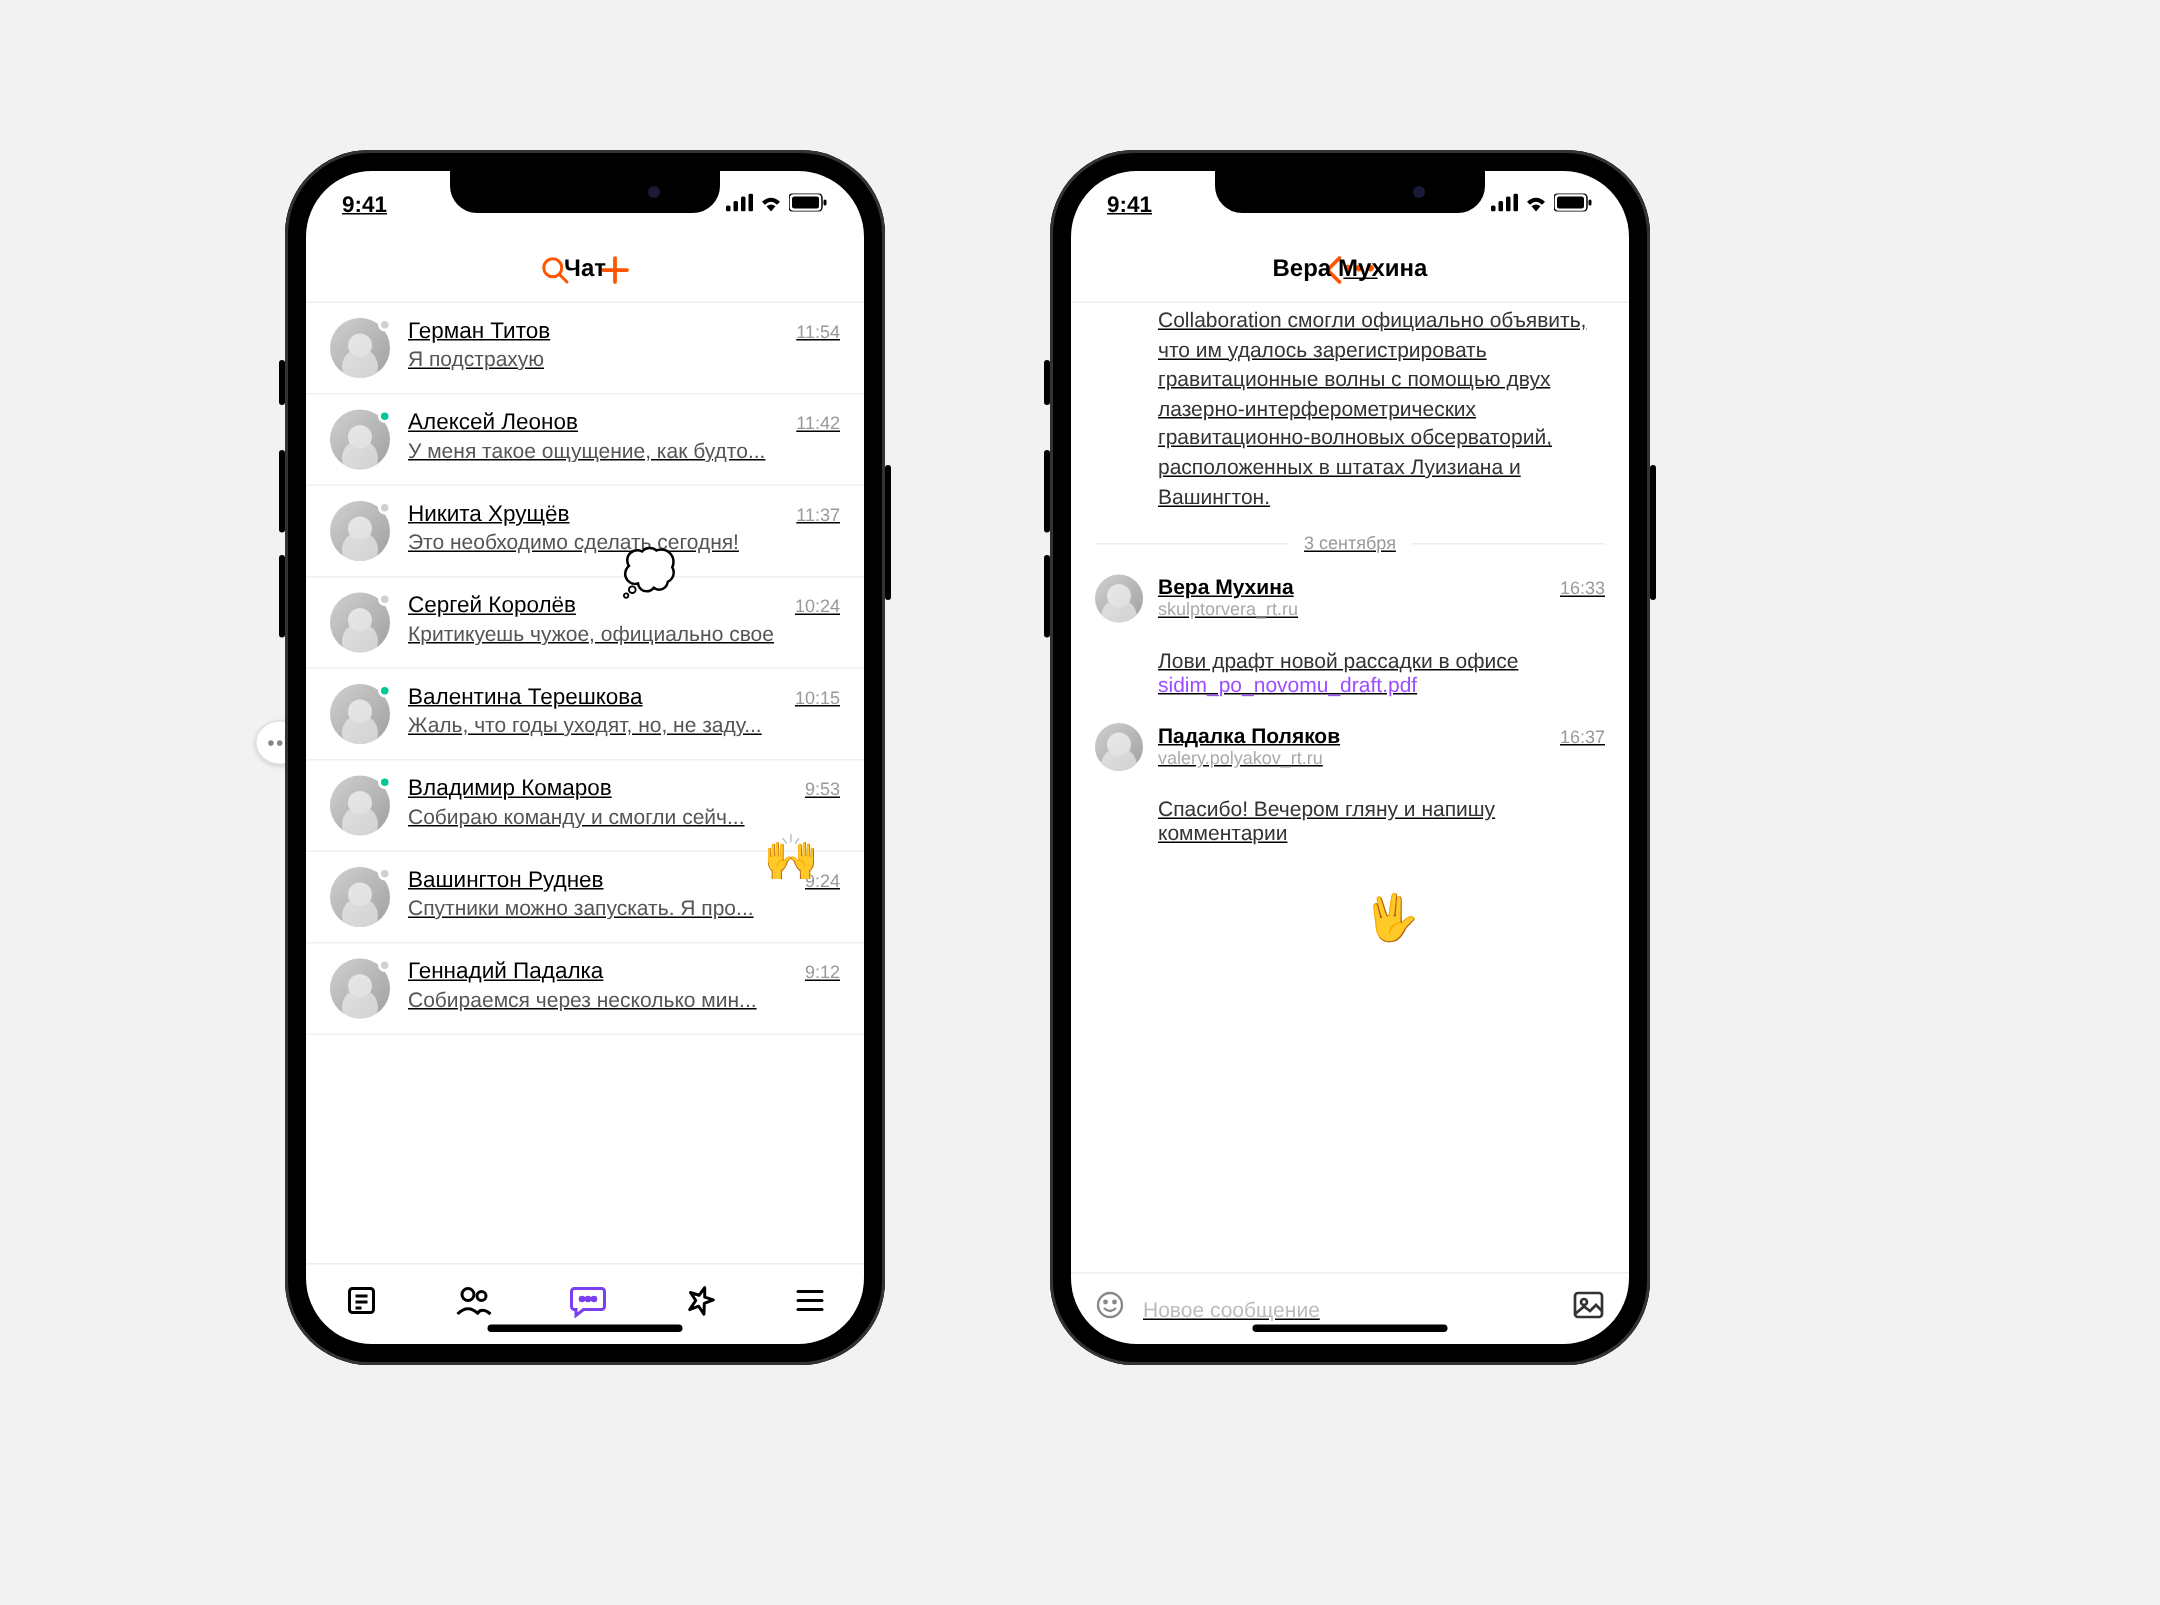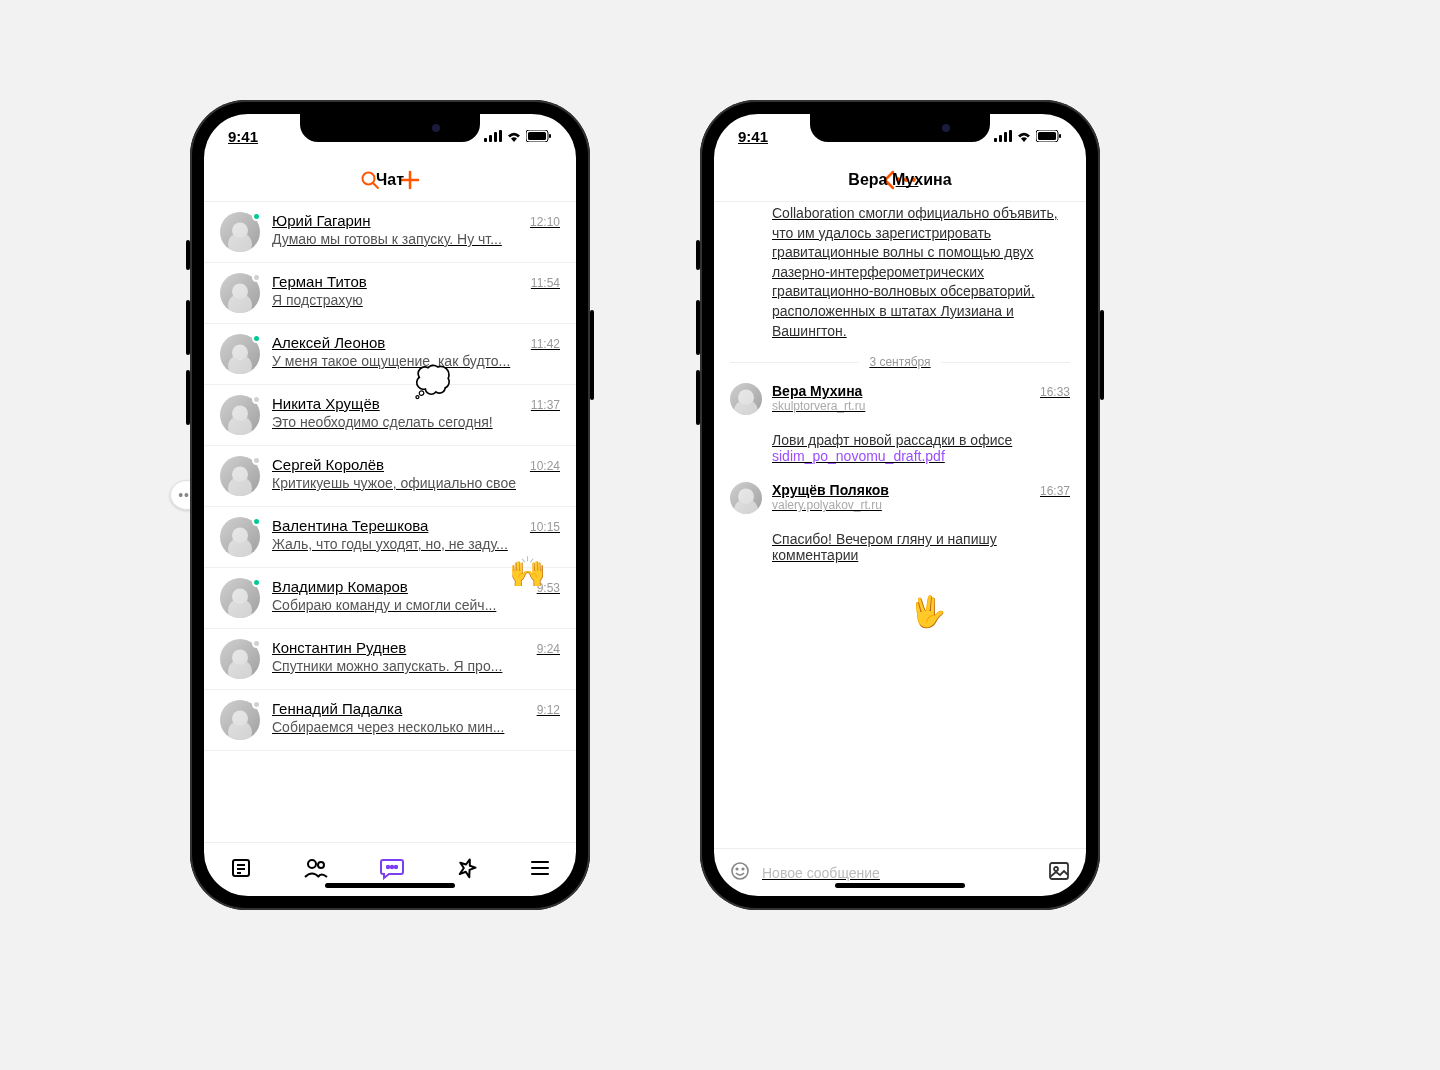--- a/index.html
+++ b/index.html
@@ -267,31 +267,20 @@
               <line x1="10" y1="2" x2="10" y2="18" stroke="#ff5500" stroke-width="2.5" stroke-linecap="round"></line>
               <line x1="2" y1="10" x2="18" y2="10" stroke="#ff5500" stroke-width="2.5" stroke-linecap="round"></line>
             </svg>
         </span>
       </span>
     </div>
 
     <div class="chat-list" id="chat-list">
         <div class="chat-row">
           <div class="avatar"></div>
-          <div class="presence online"></div>
-          <div class="chat-body">
-            <div class="chat-top">
-              <span class="chat-name">Юрий Гагарин</span>
-              <span class="chat-time">12:10</span>
-            </div>
-            <div class="chat-preview">Думаю мы готовы к запуску. Ну чт...</div>
-          </div>
-        </div>
-        <div class="chat-row">
-          <div class="avatar"></div>
           <div class="presence offline"></div>
           <div class="chat-body">
             <div class="chat-top">
               <span class="chat-name">Герман Титов</span>
               <span class="chat-time">11:54</span>
             </div>
             <div class="chat-preview">Я подстрахую</div>
           </div>
         </div>
         <div class="chat-row">
@@ -347,21 +336,21 @@
               <span class="chat-time">9:53</span>
             </div>
             <div class="chat-preview">Собираю команду и смогли сейч...</div>
           </div>
         </div>
         <div class="chat-row">
           <div class="avatar"></div>
           <div class="presence offline"></div>
           <div class="chat-body">
             <div class="chat-top">
-              <span class="chat-name">Константин Руднев</span>
+              <span class="chat-name">Вашингтон Руднев</span>
               <span class="chat-time">9:24</span>
             </div>
             <div class="chat-preview">Спутники можно запускать. Я про...</div>
           </div>
         </div>
         <div class="chat-row">
           <div class="avatar"></div>
           <div class="presence offline"></div>
           <div class="chat-body">
             <div class="chat-top">
@@ -462,21 +451,21 @@
               </div>
               <div class="msg-sub">skulptorvera_rt.ru</div>
               <div class="msg-text">Лови драфт новой рассадки в офисе</div>
               <div class="attachment">sidim_po_novomu_draft.pdf</div>
             </div>
           </div>
           <div class="msg">
             <div class="avatar"></div>
             <div class="msg-body">
               <div class="msg-top">
-                <span class="msg-name">Хрущёв Поляков</span>
+                <span class="msg-name">Падалка Поляков</span>
                 <span class="msg-time">16:37</span>
               </div>
               <div class="msg-sub">valery.polyakov_rt.ru</div>
               <div class="msg-text">Спасибо! Вечером гляну и напишу комментарии</div>
             </div>
           </div>
         </div>
     </div>
 
     <span class="vulcan-emoji" style="left:195px;top:480px">🖖</span>

